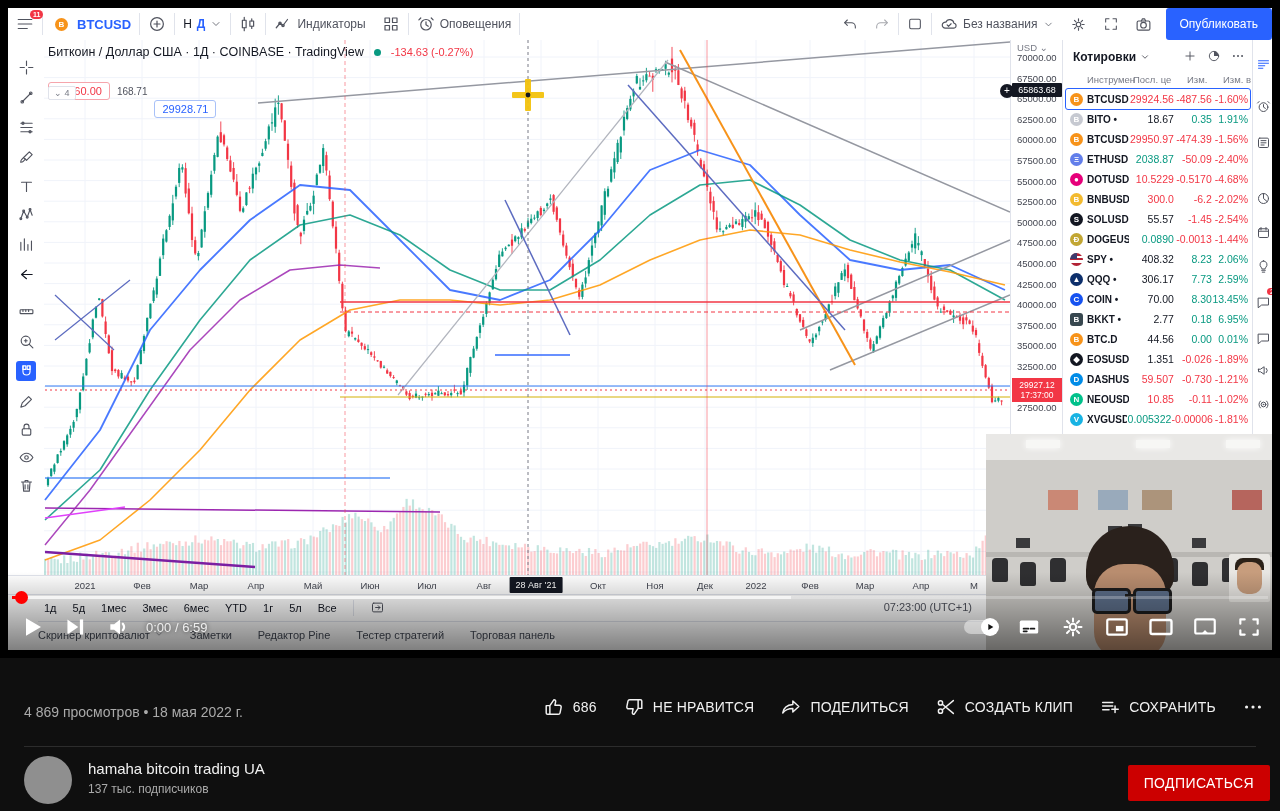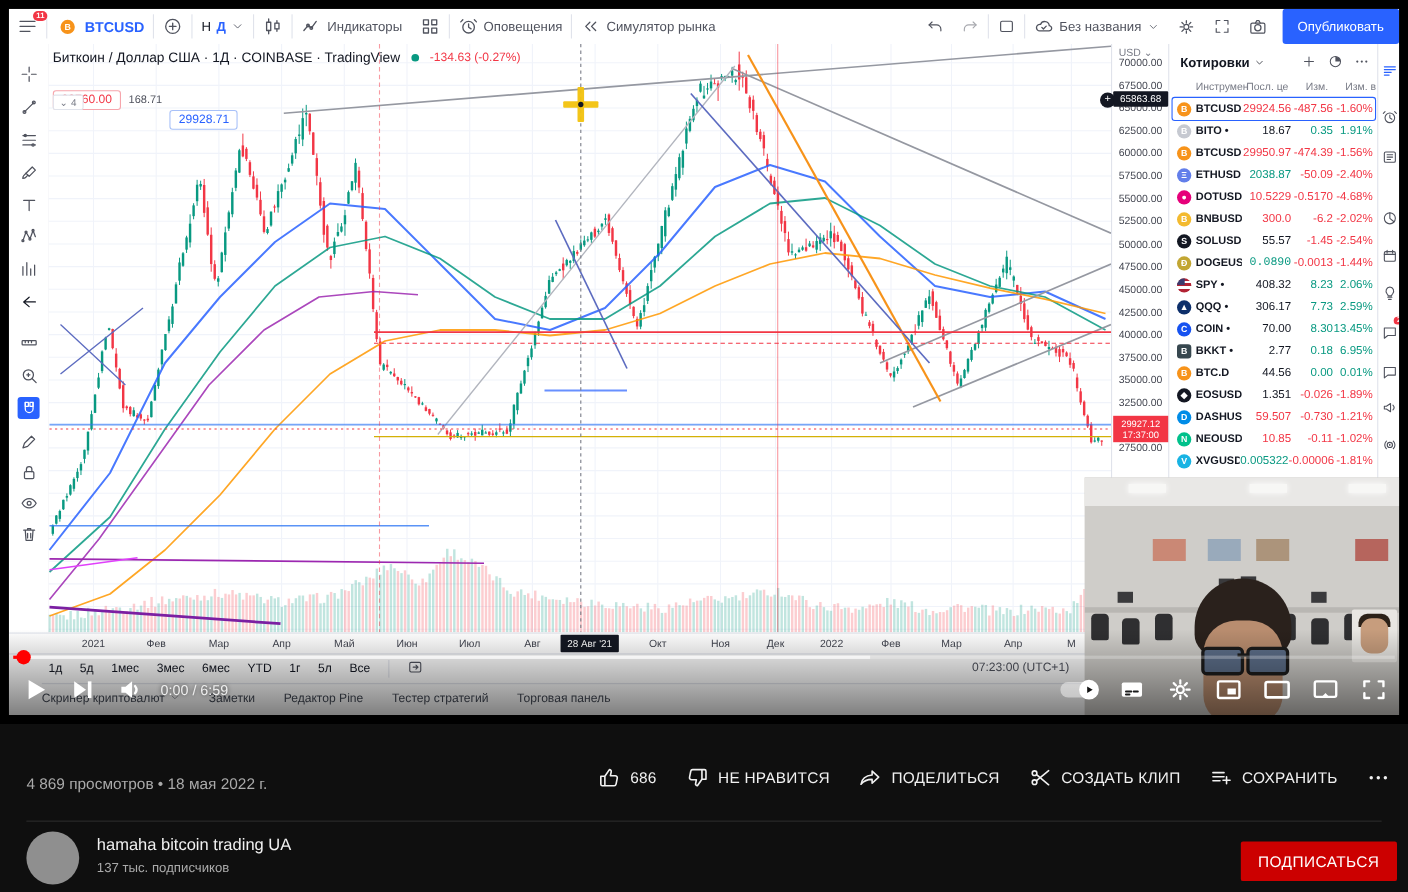--- a/index.html
+++ b/index.html
@@ -187,28 +187,20 @@
         <div class="tb-item">
           <span class="ico">
               <svg viewBox="0 0 24 24" width="18" height="18" fill="none" stroke="currentColor" stroke-width="1.6" stroke-linecap="round" stroke-linejoin="round">
                 <circle cx="12" cy="13" r="7"></circle>
                 <path d="M12 9v4l3 2M5 4l-2.5 2.5M19 4l2.5 2.5"></path>
               </svg>
             </span>
           <span>Оповещения</span>
         </div>
         <div class="tb-sep"></div>
-        <div class="tb-item">
-          <span class="ico">
-              <svg viewBox="0 0 24 24" width="18" height="18" fill="none" stroke="currentColor" stroke-width="1.6" stroke-linecap="round" stroke-linejoin="round">
-                <path d="M11 7l-5 5 5 5M18 7l-5 5 5 5"></path>
-              </svg>
-            </span>
-          <span>Симулятор рынка</span>
-        </div>
         <div class="tb-right">
           <div class="tb-item">
               <span class="ico">
                 <svg viewBox="0 0 24 24" width="16" height="16" fill="none" stroke="currentColor" stroke-width="1.6" stroke-linecap="round" stroke-linejoin="round">
                   <path d="M8 6L4 10l4 4"></path>
                   <path d="M4 10h10a6 6 0 0 1 6 6v2"></path>
                 </svg>
               </span>
             </div>
           <div class="tb-item" style="opacity:.5">
@@ -1463,21 +1455,21 @@
             <div class="wl-row" style="top: 168px;">
               <span class="coin" style="background: rgb(19, 23, 34);">S</span>
               <span class="wl-sym">SOLUSD</span>
               <span class="wl-last" style="color: rgb(19, 23, 34);">55.57</span>
               <span class="wl-chg neg">-1.45</span>
               <span class="wl-chgp neg">-2.54%</span>
             </div>
             <div class="wl-row" style="top: 188px;">
               <span class="coin" style="background: rgb(194, 166, 51);">Ð</span>
               <span class="wl-sym">DOGEUSD</span>
-              <span class="wl-last" style="color: rgb(8, 153, 129); font-family: Liberation Mono, monospace;">0.0890</span>
+              <span class="wl-last" style="color: rgb(8, 153, 129);">0.0890</span>
               <span class="wl-chg neg">-0.0013</span>
               <span class="wl-chgp neg">-1.44%</span>
             </div>
             <div class="wl-row" style="top: 208px;">
               <span class="us-flag"></span>
               <span class="wl-sym">SPY •</span>
               <span class="wl-last" style="color: rgb(19, 23, 34);">408.32</span>
               <span class="wl-chg pos">8.23</span>
               <span class="wl-chgp pos">2.06%</span>
             </div>

